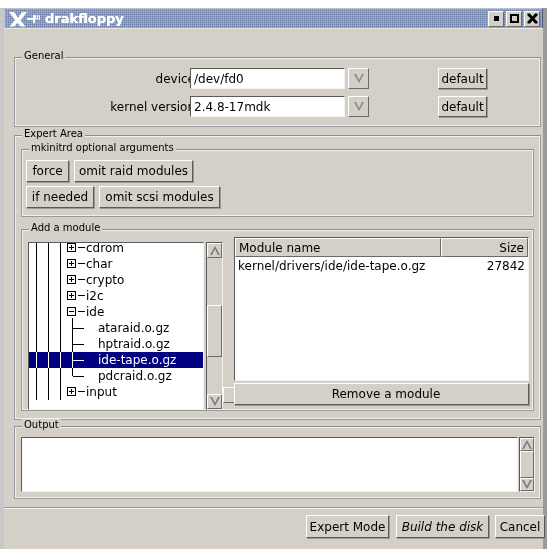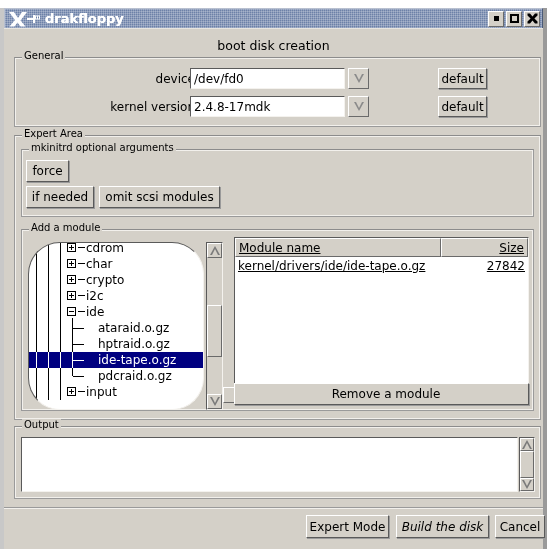--- a/index.html
+++ b/index.html
@@ -163,21 +163,20 @@
 
   
   .tree-wrap {
     position: absolute;
     background: #ffffff;
     border-top: 1px solid #5a5a5a;
     border-left: 1px solid #5a5a5a;
     border-right: 1px solid #f4f2ee;
     border-bottom: 1px solid #f4f2ee;
     overflow: hidden;
-    border-radius: 32px;
   }
   .tree-row {
     position: relative;
     height: 16px;
     line-height: 16px;
     font-size: 12px;
     white-space: nowrap;
     display: flex;
     align-items: center;
   }
@@ -371,21 +370,20 @@
       <div class="tb-btn">
         <svg width="11" height="11" viewBox="0 0 11 11">
           <path d="M0.5 0.5 L3 0.5 L5.5 3.6 L8 0.5 L10.5 0.5 L10.5 2.6 L7.4 5.5 L10.5 8.4 L10.5 10.5 L8 10.5 L5.5 7.4 L3 10.5 L0.5 10.5 L0.5 8.4 L3.6 5.5 L0.5 2.6 Z" fill="#000000"></path>
         </svg>
       </div>
     </div>
   </div>
 
   <div class="client">
 
-    <div class="header-title">boot disk creation</div>
 
     <div class="group" style="left:10px; top:28px; width:527px; height:70px;">
       <span class="g-legend">General</span>
 
       <div class="fld-label" style="left:50px; top:14px; width:130px;">device</div>
       <div class="textbox" style="left:175px; top:10px; width:155px; height:21px;" placeholder="">/dev/fd0</div>
       <div class="dropbtn" style="left:333px; top:10px; width:21px; height:21px;">
         <span class="tri-down-hollow"></span>
       </div>
       <div class="btn" style="left:423px; top:10px; width:49px; height:21px;">default</div>
@@ -397,20 +395,21 @@
       </div>
       <div class="btn" style="left:423px; top:38px; width:49px; height:21px;">default</div>
     </div>
 
     <div class="group" style="left:10px; top:106px; width:527px; height:285px;">
       <span class="g-legend">Expert Area</span>
 
       <div class="group" style="left:6px; top:13px; width:513px; height:68px;">
         <span class="g-legend">mkinitrd optional arguments</span>
         <div class="btn" style="left:4px; top:10px; width:43px; height:22px;">force</div>
+        <div class="btn" style="left:52px; top:10px; width:119px; height:22px;">omit raid modules</div>
         <div class="btn" style="left:4px; top:36px; width:68px; height:22px;">if needed</div>
         <div class="btn" style="left:77px; top:36px; width:121px; height:22px;">omit scsi modules</div>
       </div>
 
       <div class="group" style="left:6px; top:93px; width:513px; height:182px;">
         <span class="g-legend">Add a module</span>
 
         <div class="tree-wrap" style="left:6px; top:12px; width:176px; height:168px;">
           <div id="tree-rows" style="position:absolute; left:0; top:-3px; width:100%;">
               <div class="tree-row">
@@ -501,21 +500,21 @@
           <div class="sb-arrow" style="top:0;">
             <span class="tri-up-h"></span>
           </div>
           <div class="sb-thumb" style="top:62px; height:52px;"></div>
           <div class="sb-arrow" style="bottom:0;">
             <span class="tri-dn-h"></span>
           </div>
         </div>
         <div class="sb-thumb" style="position:absolute; left:201px; top:157px; width:14px; height:16px;"></div>
 
-        <div class="list-wrap" style="left:212px; top:7px; width:295px; height:168px;text-decoration:underline;">
+        <div class="list-wrap" style="left:212px; top:7px; width:295px; height:144px;">
           <div class="list-head">
             <div class="lh-cell" style="width:206px; justify-content:flex-start;">Module name</div>
             <div class="lh-cell" style="flex:1 1 auto; justify-content:flex-end;">Size</div>
           </div>
           <div id="module-rows">
               <div class="list-row">
                 <div class="lr-cell" style="width: 206px;">kernel/drivers/ide/ide-tape.o.gz</div>
                 <div class="lr-cell" style="flex: 1 1 auto; justify-content: flex-end;">27842</div>
               </div>
             </div>

